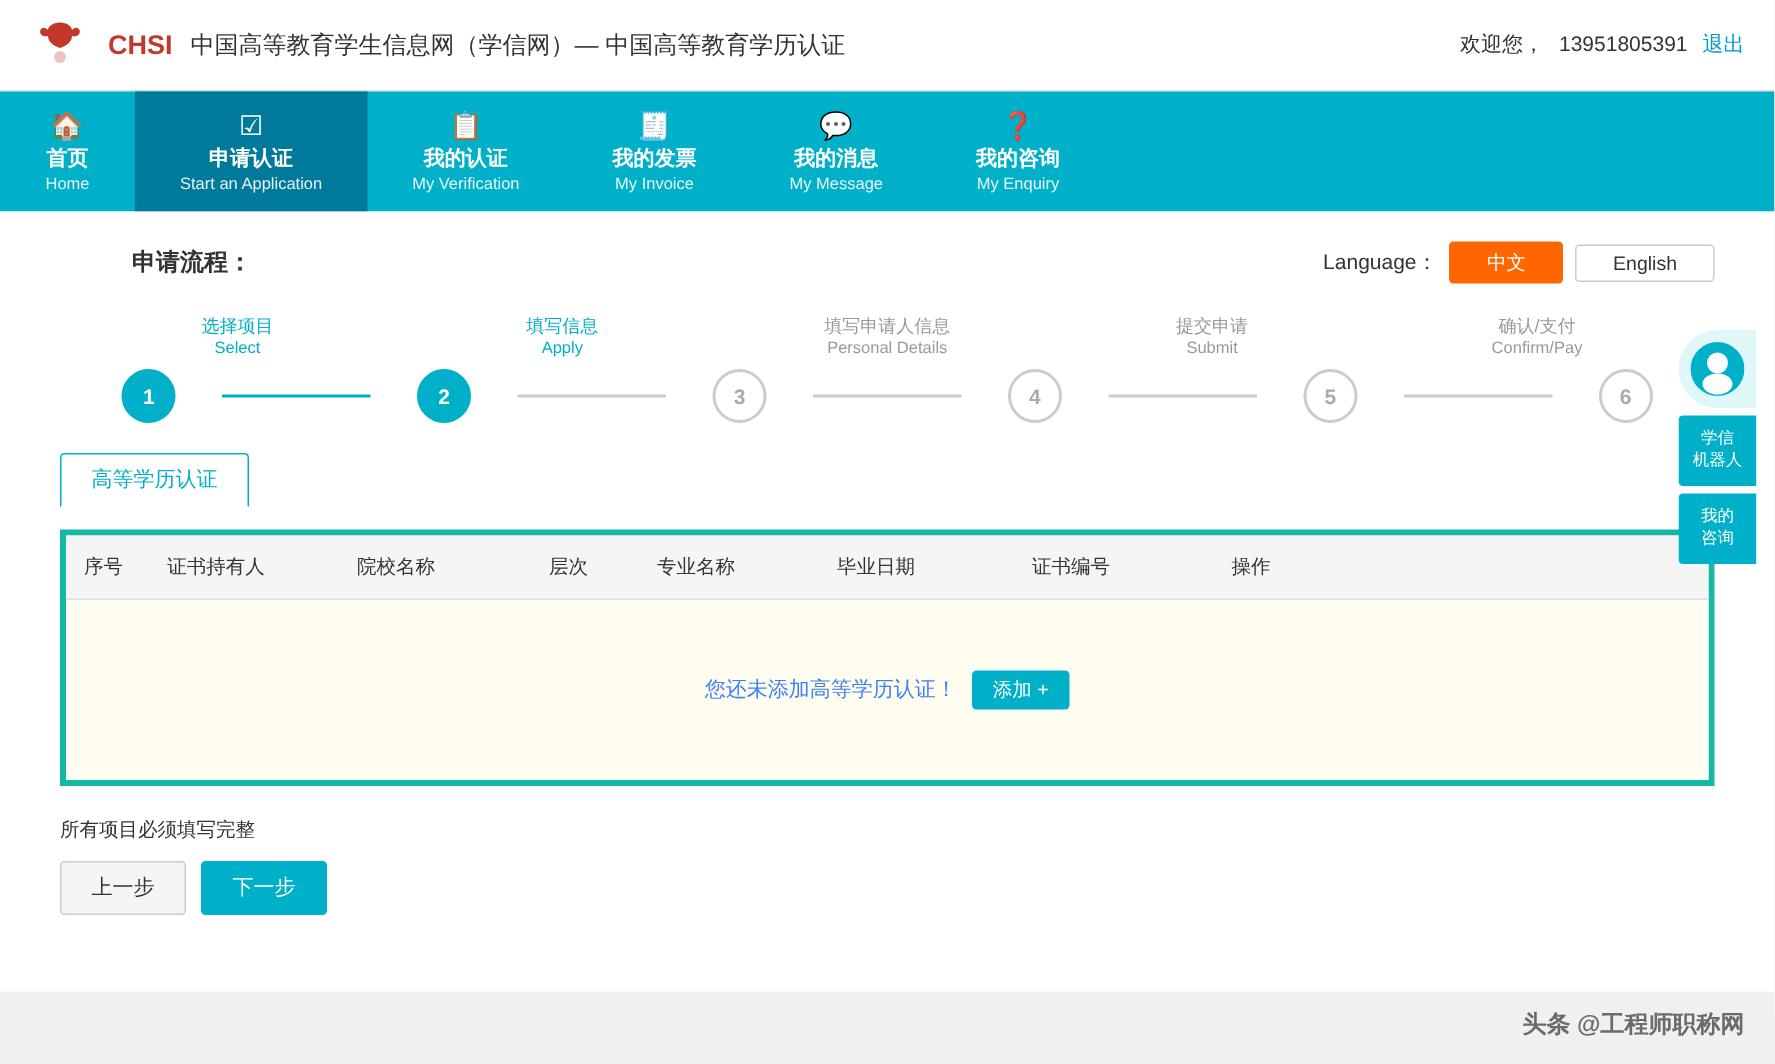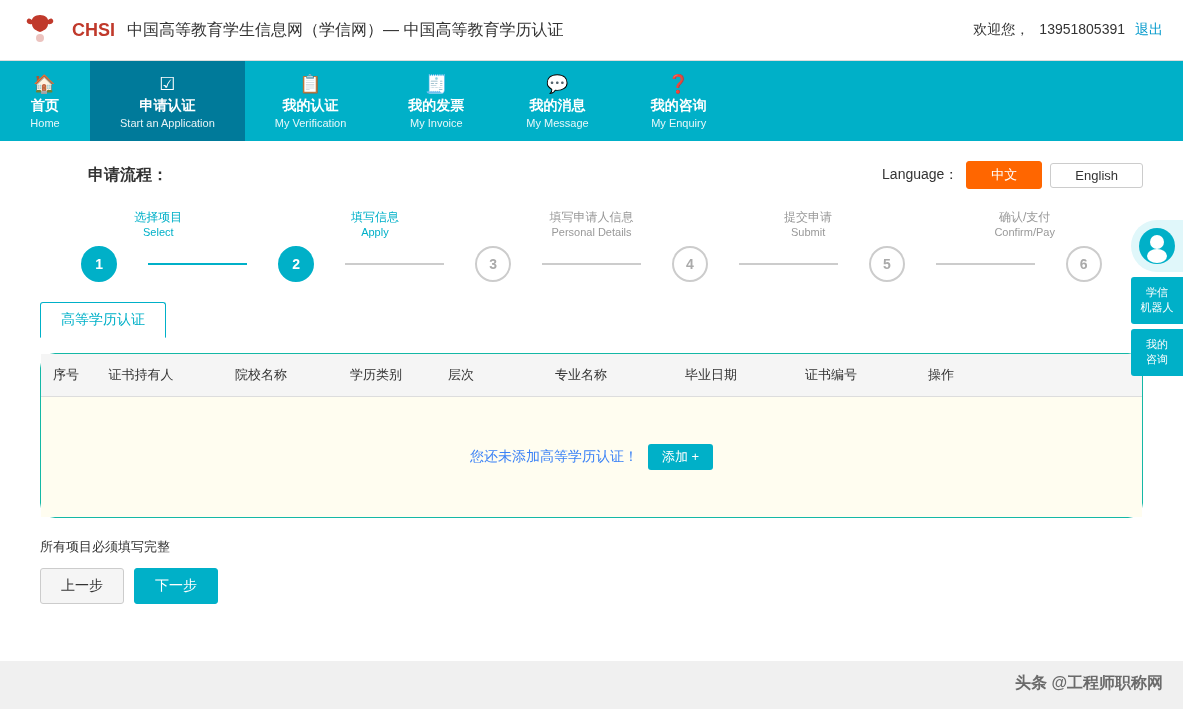--- a/index.html
+++ b/index.html
@@ -33,36 +33,36 @@
     .lang-btn { padding: 4px 24px; border: 1px solid #ddd; border-radius: 3px; font-size: 13px; cursor: pointer; }
     .lang-btn.active { background: #ff6600; color: #fff; border-color: #ff6600; }
     .lang-btn.inactive { background: #fff; color: #333; border-color: #ccc; }
 
     
     .tab-section { margin-bottom: 15px; }
     .tab { display: inline-block; padding: 8px 20px; border: 1px solid #ccc; border-bottom: none; font-size: 14px; color: #333; background: #f9f9f9; cursor: pointer; border-radius: 3px 3px 0 0; }
     .tab.active { background: #fff; border-color: #00b0c8; color: #00b0c8; border-bottom: 1px solid #fff; }
 
     
-    .table-container { border: 1px solid #14b8a6; border-radius: 15px; }
+    .table-container { border: 4px solid #14b8a6; border-radius: 0; }
     .table-header { display: grid; grid-template-columns: 50px 100px 140px 90px 80px 160px 100px 140px 80px; background: #f5f5f5; border-bottom: 1px solid #ddd; }
     .th { padding: 12px 8px; font-size: 13px; color: #333; font-weight: normal; text-align: center; }
     .table-body { min-height: 120px; background: #fffdf0; display: flex; align-items: center; justify-content: center; padding: 30px; }
     .empty-message { color: #3b82f6; font-size: 14px; margin-right: 10px; font-family: Liberation Serif, serif; }
     .add-btn { background: #00b0c8; color: #fff; border: none; padding: 4px 14px; border-radius: 3px; font-size: 13px; cursor: pointer; display: flex; align-items: center; gap: 4px; }
 
     
     .bottom-section { margin-top: 20px; }
     .required-note { font-size: 13px; color: #333; margin-bottom: 12px; }
     .nav-buttons { display: flex; gap: 10px; }
     .btn-prev { padding: 8px 20px; border: 1px solid #ccc; background: #f5f5f5; color: #333; font-size: 14px; cursor: pointer; border-radius: 3px; }
     .btn-next { padding: 8px 20px; border: 1px solid #00b0c8; background: #00b0c8; color: #fff; font-size: 14px; cursor: pointer; border-radius: 3px; }
 
     
-    .right-sidebar { position: fixed; right: 0; top: 220px; display: flex; flex-direction: column; gap: 5px; }
+    .right-sidebar { position: fixed; right: 12px; top: 220px; display: flex; flex-direction: column; gap: 5px; }
     .sidebar-btn { width: 52px; background: #00b0c8; color: #fff; padding: 8px 4px; text-align: center; font-size: 11px; cursor: pointer; border-radius: 3px 0 0 3px; line-height: 1.4; }
 
     
     .watermark { position: fixed; bottom: 15px; right: 20px; font-size: 16px; color: #333; font-weight: bold; opacity: 0.7; }
     .step-circle-wrap { width: 36px; height: 36px; border-radius: 50%; display: flex; align-items: center; justify-content: center; font-size: 14px; font-weight: bold; }
     .step-circle-active { background: #00b0c8; color: #fff; border: 2px solid #00b0c8; }
     .step-circle-grey { background: #fff; color: #aaa; border: 2px solid #ccc; }
   </style>
 </head>
 <body>
@@ -183,21 +183,20 @@
 
   <div class="tab-section">
     <div class="tab active">高等学历认证</div>
   </div>
 
   <div class="table-container">
     <div class="table-header">
       <div class="th">序号</div>
       <div class="th">证书持有人</div>
       <div class="th">院校名称</div>
-      <div class="th">学历类别</div>
       <div class="th">层次</div>
       <div class="th">专业名称</div>
       <div class="th">毕业日期</div>
       <div class="th">证书编号</div>
       <div class="th">操作</div>
     </div>
     <div class="table-body">
       <span class="empty-message">您还未添加高等学历认证！</span>
       <button class="add-btn">添加 +</button>
     </div>

